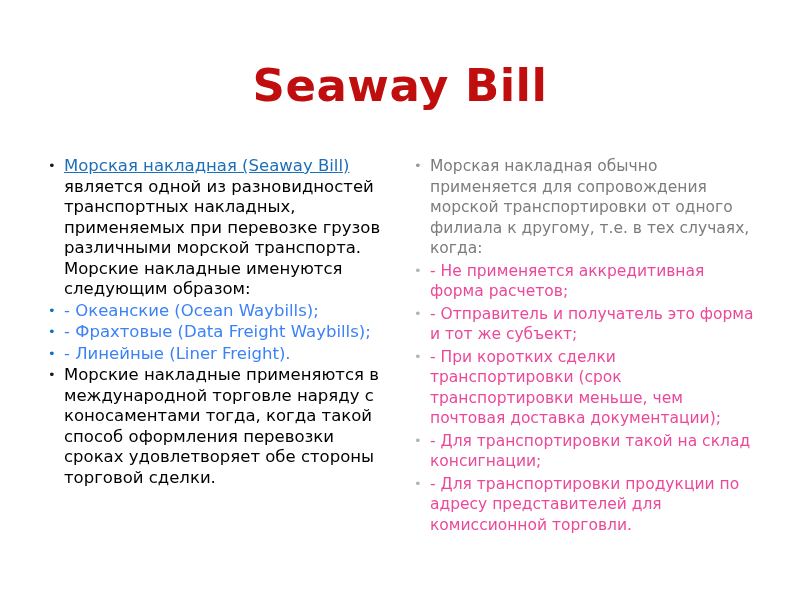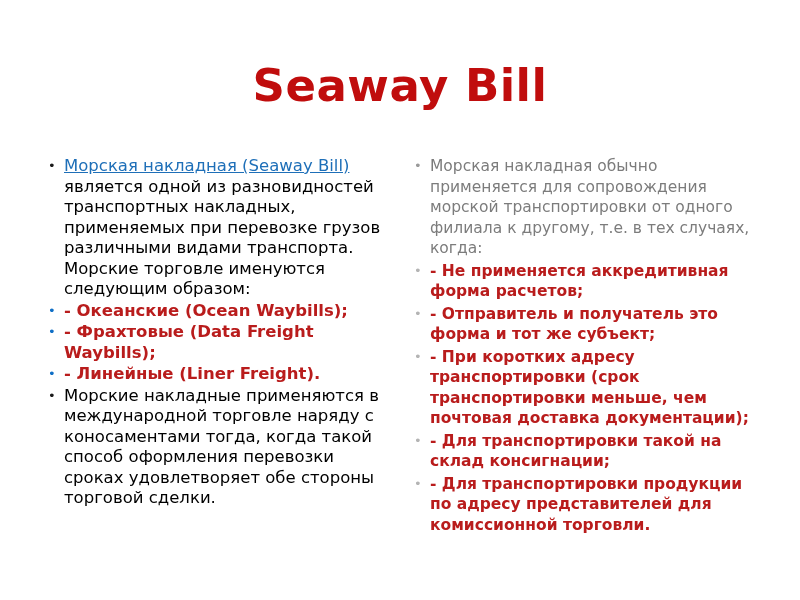--- a/index.html
+++ b/index.html
@@ -81,55 +81,55 @@
     color: #000000;
   }
   .col-left .bullet-dot { color: #1b1b1b; }
 
   .lead-link {
     color: #1E6FB8;
     font-weight: normal;
     text-decoration: underline;
   }
   .blue-item .bullet-text {
-    color: #b91c1c;
-    font-weight: bold;
+    color: #3b82f6;
+    font-weight: normal;
   }
   .blue-item .bullet-dot { color: #0F6FC6; }
 
   
   .col-right .bullet-item {
     font-size: 15.5px;
     line-height: 20.5px;
     margin-bottom: 2px;
   }
   .col-right .item-strong .bullet-text {
     color: #7C7C7C;
     font-weight: normal;
   }
   .col-right .item-strong .bullet-dot { color: #9a9a9a; }
   .col-right .item-soft .bullet-text {
-    color: #b91c1c;
-    font-weight: bold;
+    color: #ec4899;
+    font-weight: normal;
   }
   .col-right .item-soft .bullet-dot { color: #B4B4B4; }
 </style>
 </head>
 <body>
 
 <div class="slide">
 
   <div class="slide-title">Seaway Bill</div>
 
   <div class="col col-left">
     <ul class="bullet-list">
 
       <li class="bullet-item">
         <span class="bullet-dot">•</span>
-        <span class="bullet-text"><a class="lead-link" href="#">Морская накладная (Seaway Bill)</a><span> является одной из разновидностей транспортных накладных, применяемых при перевозке грузов различными видами транспорта. Морские торговле именуются следующим образом:</span></span>
+        <span class="bullet-text"><a class="lead-link" href="#">Морская накладная (Seaway Bill)</a><span> является одной из разновидностей транспортных накладных, применяемых при перевозке грузов различными морской транспорта. Морские накладные именуются следующим образом:</span></span>
       </li>
 
       <li class="bullet-item blue-item">
         <span class="bullet-dot">•</span>
         <span class="bullet-text">- Океанские (Ocean Waybills);</span>
       </li>
 
       <li class="bullet-item blue-item">
         <span class="bullet-dot">•</span>
         <span class="bullet-text">- Фрахтовые (Data Freight Waybills);</span>
@@ -161,21 +161,21 @@
         <span class="bullet-text"> - Не применяется аккредитивная форма расчетов;</span>
       </li>
 
       <li class="bullet-item item-soft">
         <span class="bullet-dot">•</span>
         <span class="bullet-text"> - Отправитель и получатель это форма и тот же субъект;</span>
       </li>
 
       <li class="bullet-item item-soft">
         <span class="bullet-dot">•</span>
-        <span class="bullet-text">- При коротких адресу транспортировки (срок транспортировки меньше, чем почтовая доставка документации);</span>
+        <span class="bullet-text">- При коротких сделки транспортировки (срок транспортировки меньше, чем почтовая доставка документации);</span>
       </li>
 
       <li class="bullet-item item-soft">
         <span class="bullet-dot">•</span>
         <span class="bullet-text">- Для транспортировки такой на склад консигнации;</span>
       </li>
 
       <li class="bullet-item item-soft">
         <span class="bullet-dot">•</span>
         <span class="bullet-text">- Для транспортировки продукции по адресу представителей для комиссионной торговли.</span>

